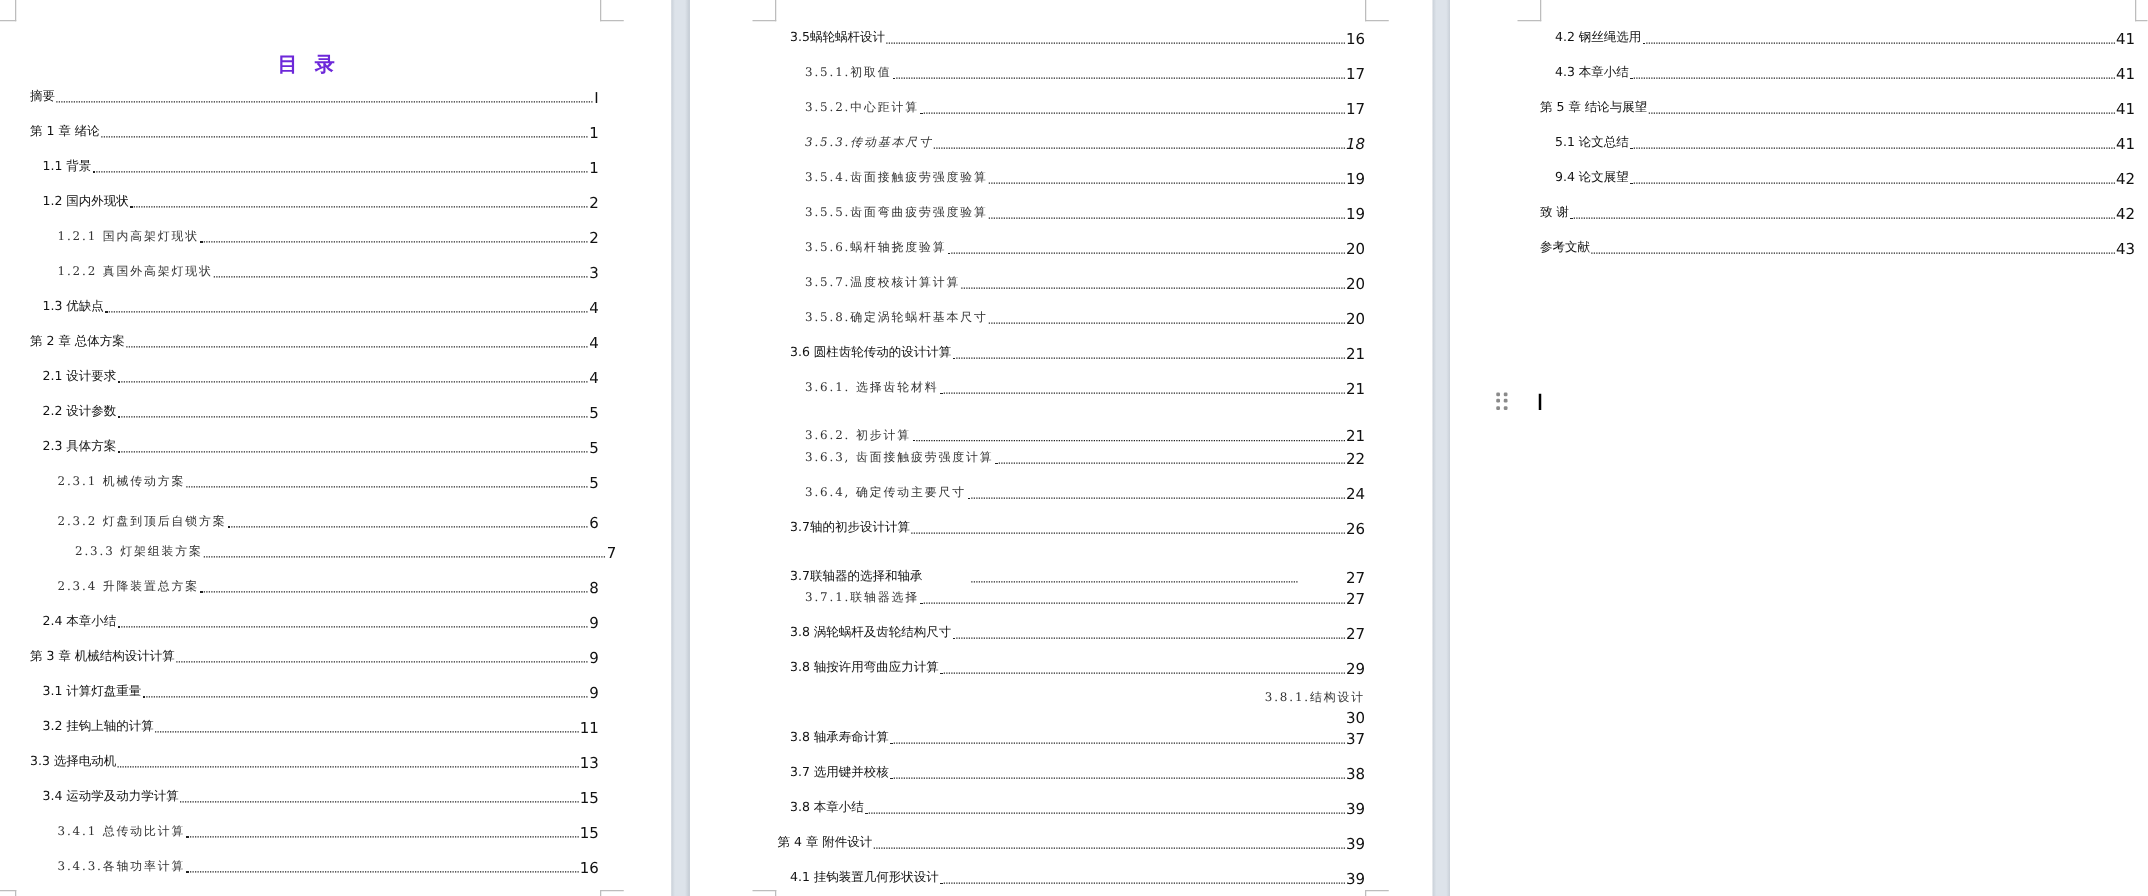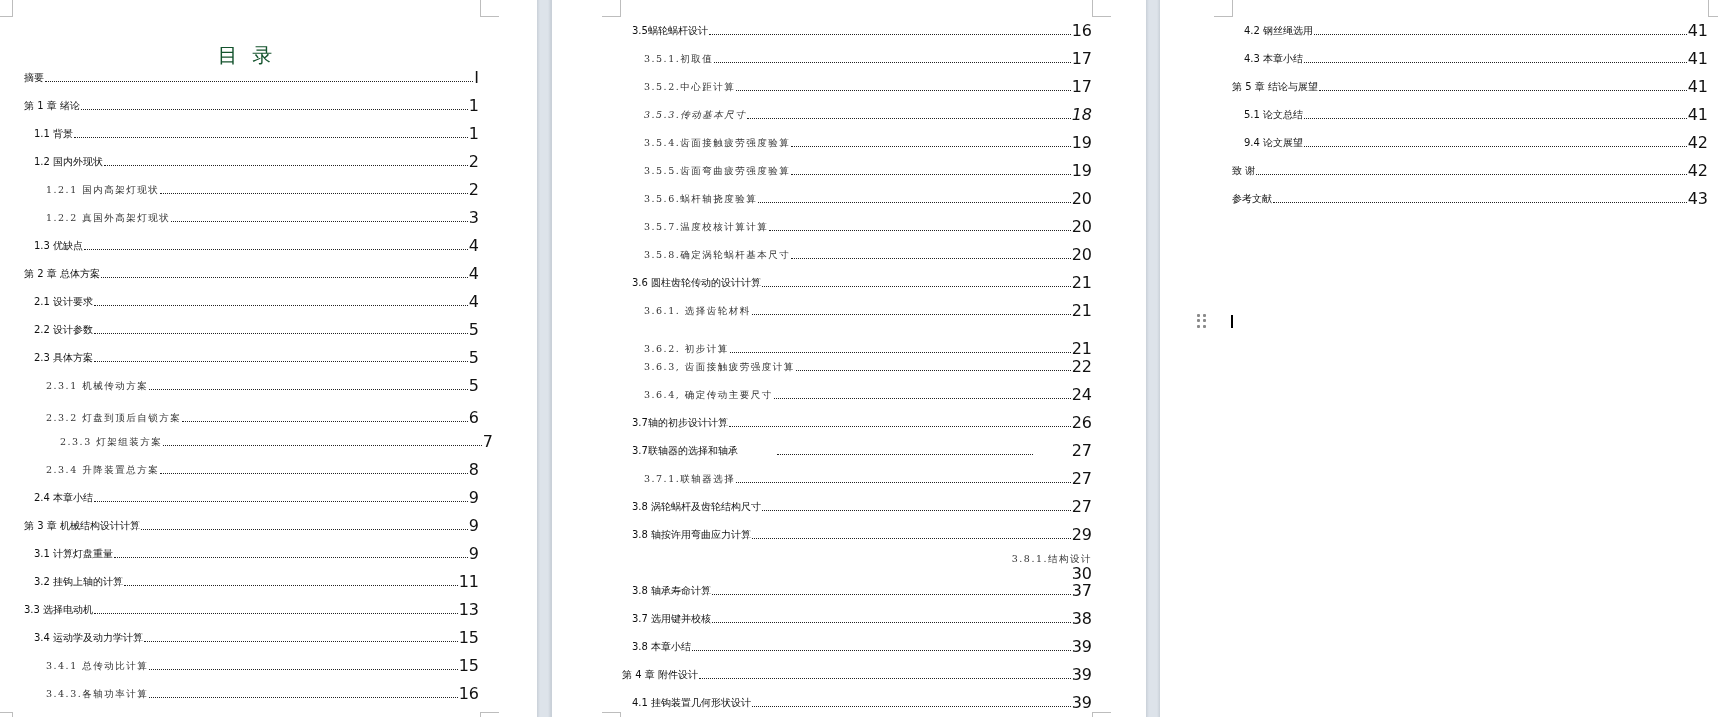--- a/index.html
+++ b/index.html
@@ -20,32 +20,32 @@
   .corner {
     position: absolute; width: 18px; height: 16px; border-color: #bdbdbd; border-style: solid; border-width: 0;
   }
   .corner.tl { border-right-width: 1px; border-bottom-width: 1px; }
   .corner.tr { border-left-width: 1px; border-bottom-width: 1px; }
   .corner.bl { border-right-width: 1px; border-top-width: 1px; }
   .corner.br { border-left-width: 1px; border-top-width: 1px; }
 
   .toc-title {
     position: absolute; left: 0; right: 0; text-align: center;
-    color: #14532d; font-size: 20px; font-weight: normal; letter-spacing: 4px;
+    color: #6d28d9; font-size: 16px; font-weight: bold; letter-spacing: 4px;
   }
   .toc-entry {
     position: absolute; height: 16px; display: flex; align-items: flex-end;
     font-size: 10px; line-height: 12px; white-space: nowrap;
   }
   .toc-entry .label { flex: 0 0 auto; }
   .toc-entry.l3 .label { color: #333; letter-spacing: 1.5px; font-size: 9.5px; font-family: "DejaVu Serif", "Liberation Serif", serif; }
   .toc-entry .leader {
     flex: 1 1 auto; margin: 0 1px 2px 1px; border-bottom: 1px dotted #222; height: 0;
   }
-  .toc-entry .pnum { flex: 0 0 auto; font-size: 16px; }
+  .toc-entry .pnum { flex: 0 0 auto; font-size: 12px; }
 
   .drag-handle {
     position: absolute; left: 1197px; top: 314px; width: 10px; height: 14px;
     display: grid; grid-template-columns: 4px 4px; grid-gap: 2px 2px;
   }
   .drag-handle span { width: 3px; height: 3px; background: #8a8a8a; border-radius: 1px; display:block; }
   .caret { position: absolute; left: 1231px; top: 315px; width: 2px; height: 13px; background: #000; }
 </style>
 </head>
 <body>
@@ -251,21 +251,21 @@
       <div class="toc-entry l3" style="top: 385px; left: 92px; width: 448px;">
         <span class="label">3.6.4, 确定传动主要尺寸</span>
         <span class="leader"></span>
         <span class="pnum">24</span>
       </div>
       <div class="toc-entry l2" style="top: 413px; left: 80px; width: 460px;">
         <span class="label">3.7轴的初步设计计算</span>
         <span class="leader"></span>
         <span class="pnum">26</span>
       </div>
-      <div class="toc-entry l2" style="top: 441px; left: 80px; width: 460px; gap: 38px;">
+      <div class="toc-entry l2" style="top: 452px; left: 80px; width: 460px; gap: 38px;">
         <span class="label">3.7联轴器的选择和轴承</span>
         <span class="leader"></span>
         <span class="pnum">27</span>
       </div>
       <div class="toc-entry l3" style="top: 469px; left: 92px; width: 448px;">
         <span class="label">3.7.1.联轴器选择</span>
         <span class="leader"></span>
         <span class="pnum">27</span>
       </div>
       <div class="toc-entry l2" style="top: 497px; left: 80px; width: 460px;">

